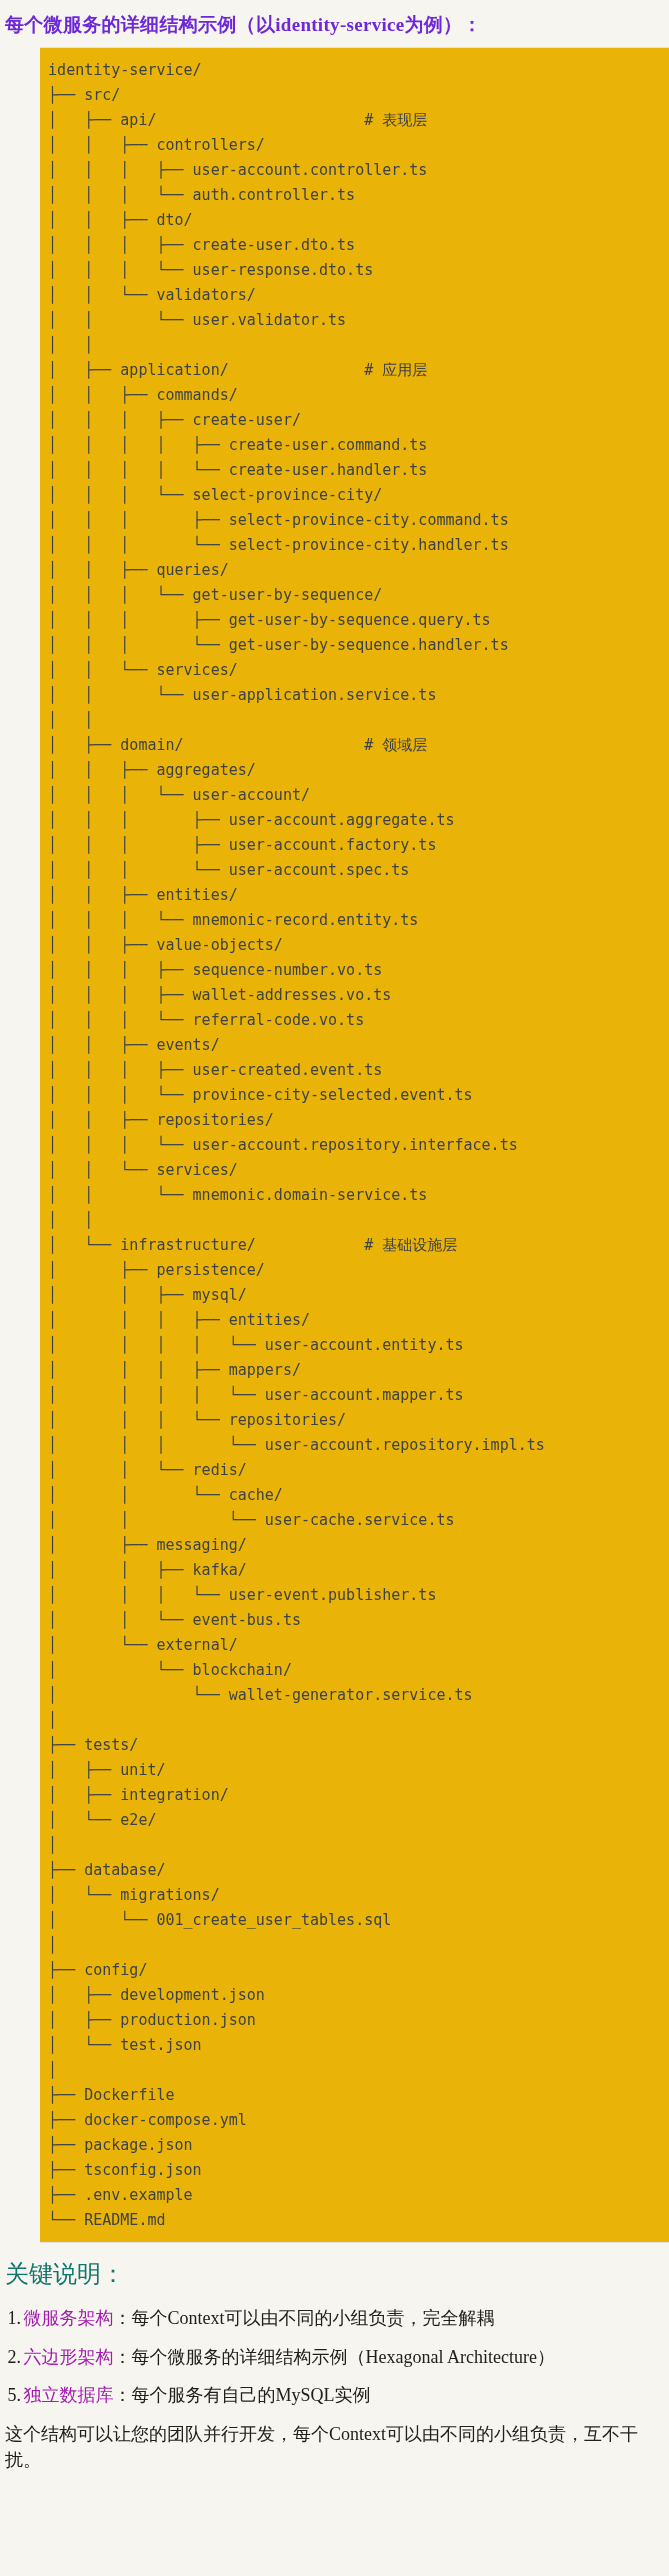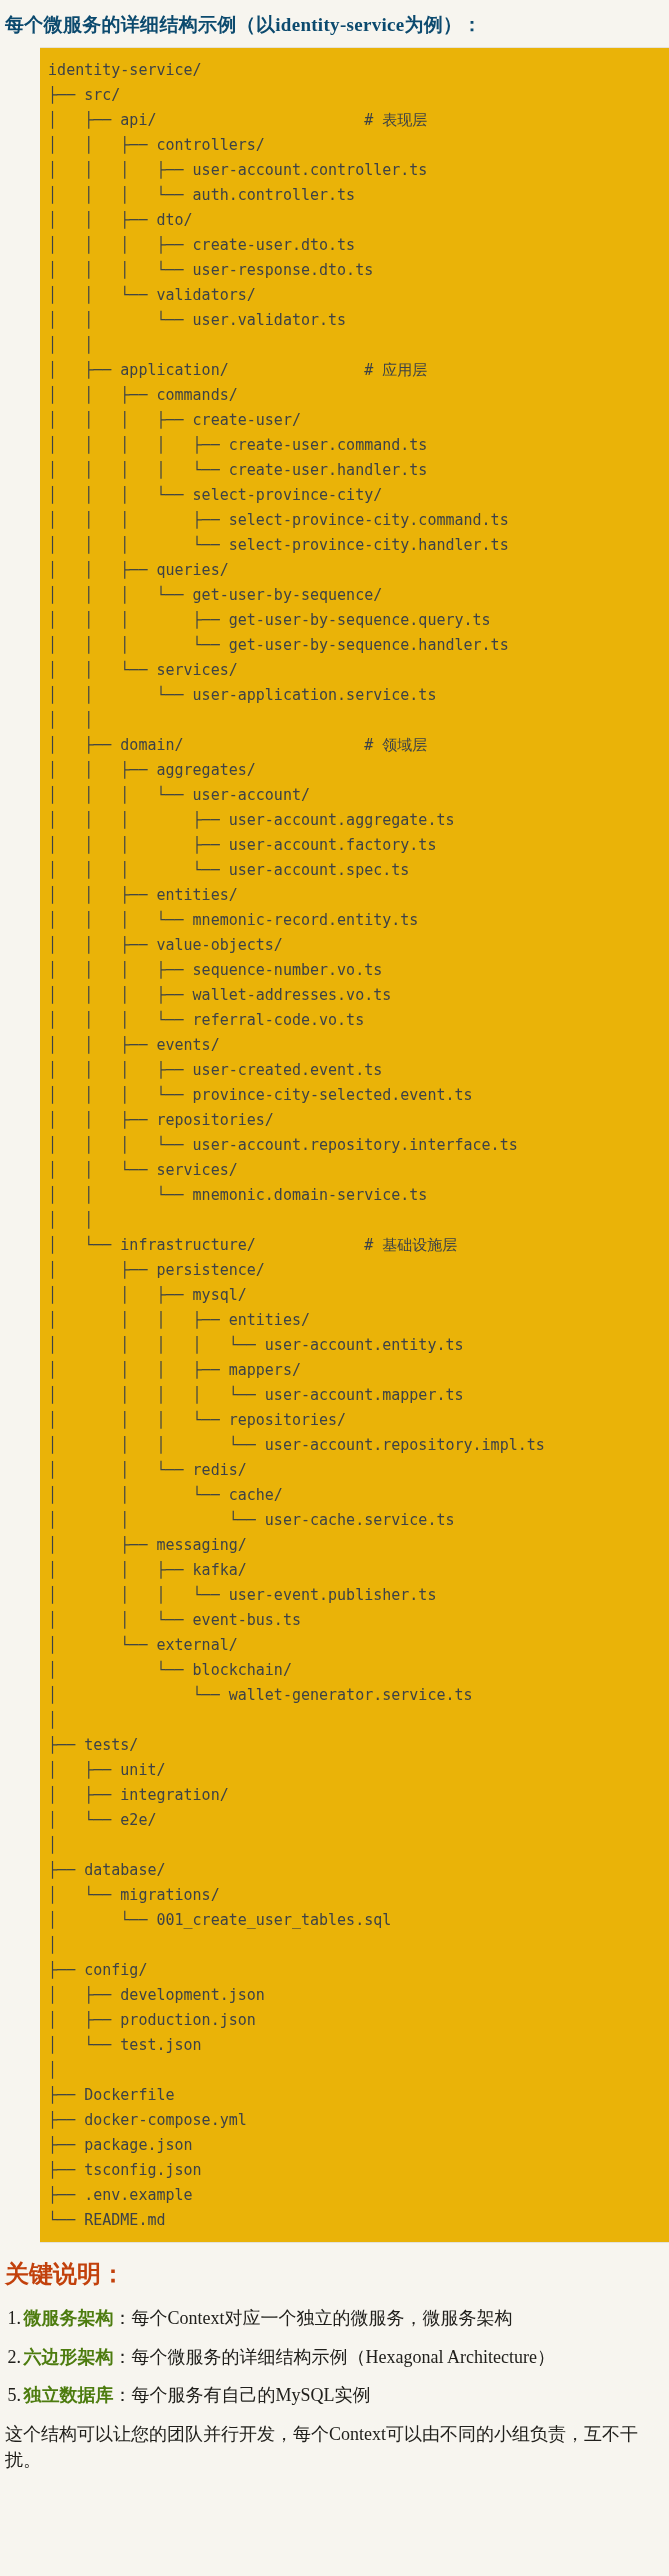--- a/index.html
+++ b/index.html
@@ -12,21 +12,21 @@
     background: #f7f5ef;
     color: #1d1c18;
     font-family: "Liberation Serif", serif;
     overflow-x: hidden;
   }
   .title {
     padding: 10px 5px 8.1px 5px;
     font-size: 19px;
     font-weight: bold;
     line-height: 29px;
-    color: #0c4a6e;
+    color: #6d28d9;
     letter-spacing: 0.3px;
   }
   .code-block {
     background: #eab308;
     border-top: 0.6px solid #e4e2db;
     border-bottom: 0.6px solid #e4e2db;
     padding: 10px 10px 8.8px 8.1px;
     box-sizing: border-box;
     width: 100%;
     margin-left: 40px;
@@ -37,39 +37,39 @@
     font-size: 15px;
     line-height: 25px;
     color: #3d4247;
     white-space: pre;
   }
   .notes {
     padding: 16.3px 5px 0 5px;
   }
   .notes-heading {
     font-size: 24px;
-    font-weight: bold;
+    font-weight: normal;
     line-height: 30px;
     margin: 0 0 16.3px 0;
-    color: #c2410c;
+    color: #0f766e;
   }
   .note-item {
     font-size: 18px;
     line-height: 26px;
     margin: 0 0 12.5px 0;
     padding-left: 2.5px;
     color: #21201c;
   }
   .note-number {
     display: inline-block;
     margin-right: 2.5px;
   }
   .note-label {
-    font-weight: bold;
-    color: #4d7c0f;
+    font-weight: normal;
+    color: #a21caf;
   }
   .notes-footer {
     font-size: 18px;
     line-height: 26px;
     margin-top: 5px;
     color: #21201c;
   }
 </style>
 </head>
 <body>
@@ -163,21 +163,21 @@
 ├── package.json
 ├── tsconfig.json
 ├── .env.example
 └── README.md</pre>
 </div>
 
 <div class="notes">
   <div class="notes-heading">关键说明：</div>
 
   <div class="note-item">
-    <span class="note-number">1.</span><span class="note-label">微服务架构</span><span>：每个Context对应一个独立的微服务，微服务架构</span>
+    <span class="note-number">1.</span><span class="note-label">微服务架构</span><span>：每个Context可以由不同的小组负责，完全解耦</span>
   </div>
   <div class="note-item">
     <span class="note-number">2.</span><span class="note-label">六边形架构</span><span>：每个微服务的详细结构示例（Hexagonal Architecture）</span>
   </div>
   <div class="note-item">
     <span class="note-number">5.</span><span class="note-label">独立数据库</span><span>：每个服务有自己的MySQL实例</span>
   </div>
 
   <div class="notes-footer">这个结构可以让您的团队并行开发，每个Context可以由不同的小组负责，互不干扰。</div>
 </div>

